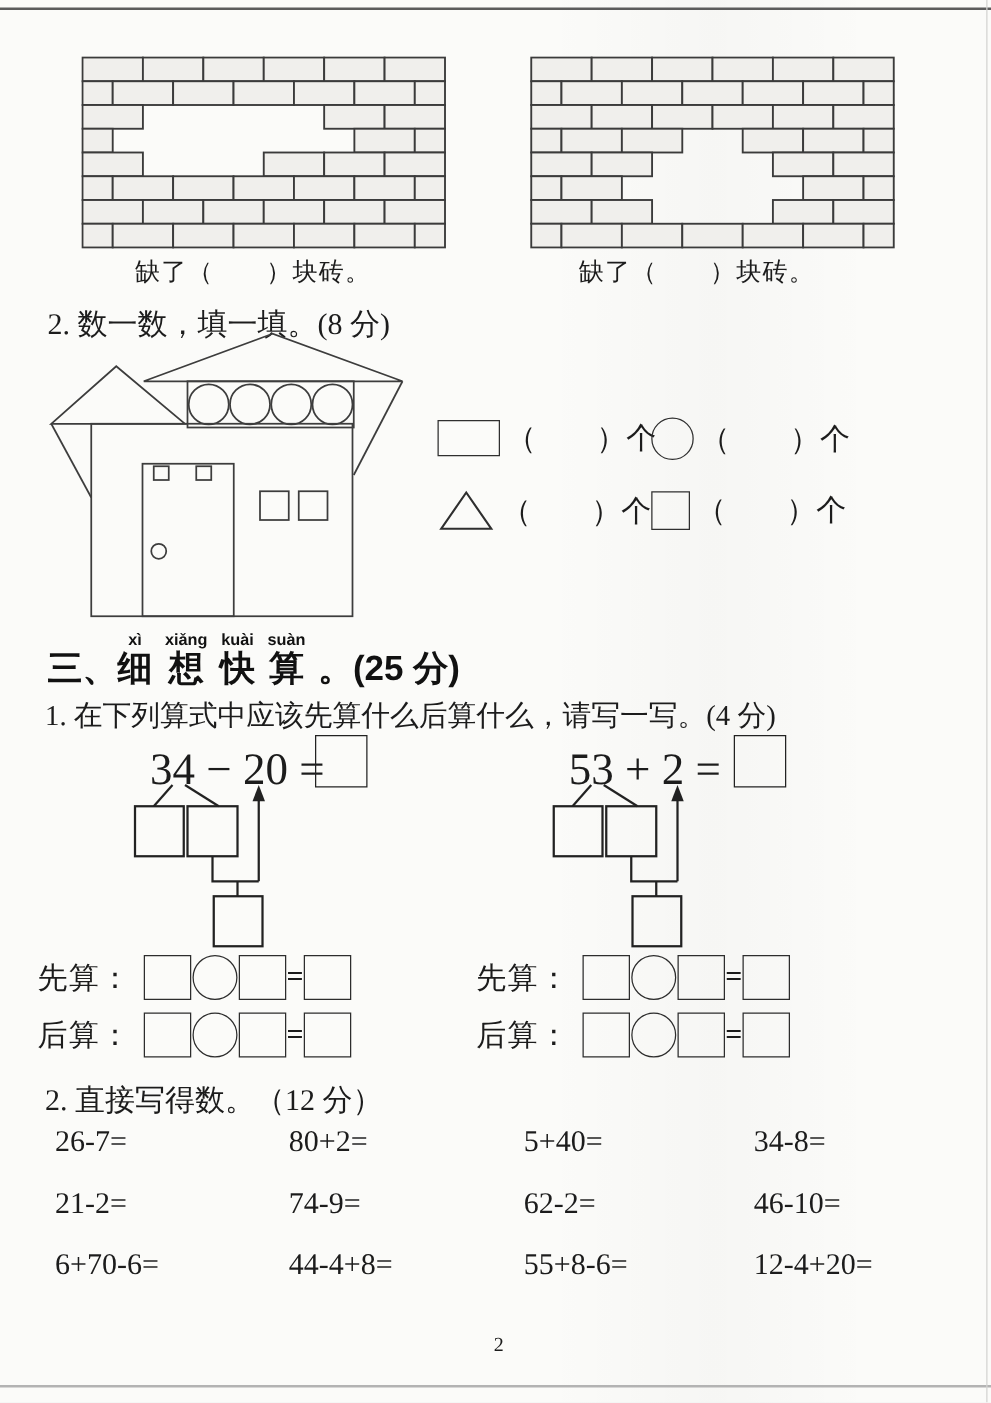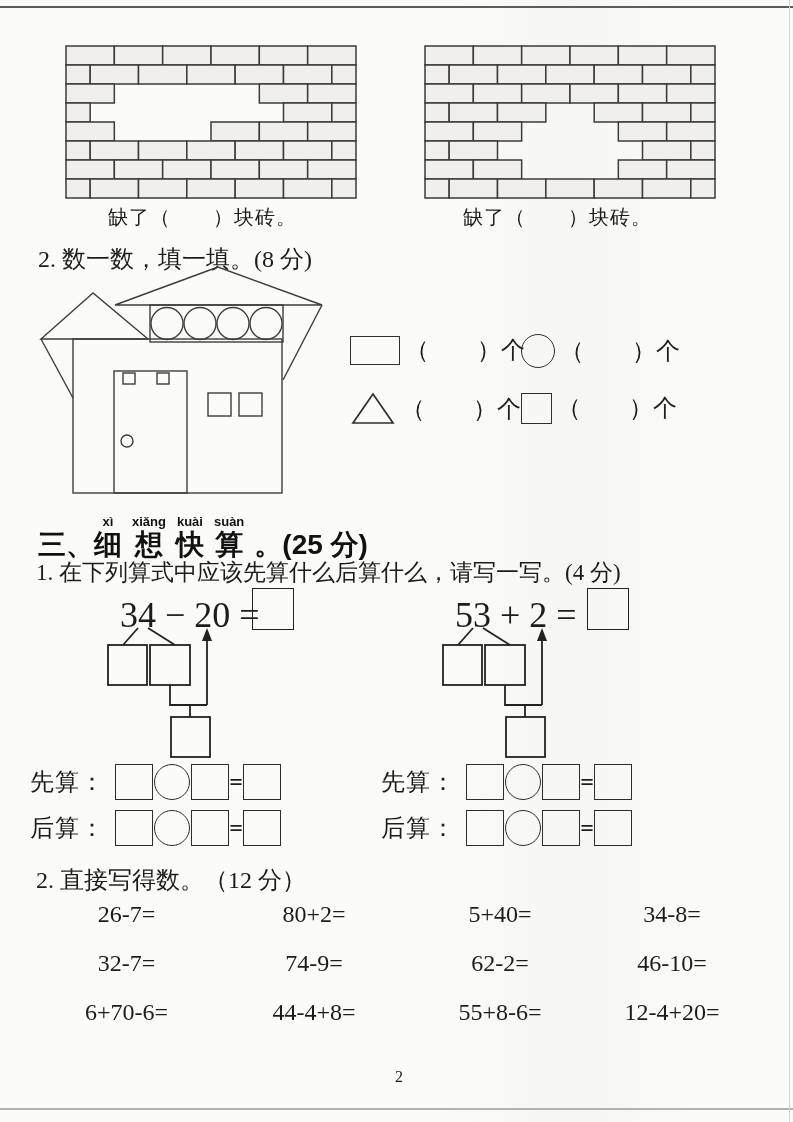--- a/index.html
+++ b/index.html
@@ -27,21 +27,21 @@
   .caption{font-size:20px;letter-spacing:1px;white-space:nowrap;}
   .qtitle{font-size:24px;white-space:nowrap;}
 
   
   .sec-head{display:flex;align-items:flex-end;
     font-family:"Liberation Sans","DejaVu Sans",sans-serif;font-weight:700;
     color:#111;}
   .sec-head .big{font-size:28px;line-height:1;}
   .word{display:flex;flex-direction:column;align-items:center;margin-right:10px;}
   .word .py{font-size:13px;font-weight:700;line-height:1;margin-bottom:3px;
-    font-family:"Liberation Sans","DejaVu Sans",sans-serif;margin-top:10px;}
+    font-family:"Liberation Sans","DejaVu Sans",sans-serif;}
   .word .ch{font-size:28px;line-height:1;}
 
   
   .count-item{display:flex;align-items:center;gap:5px;}
   .shape-rect{width:48px;height:27px;border:1.6px solid #2f2f2f;}
   .shape-circle{width:32px;height:32px;border:1.6px solid #2f2f2f;border-radius:50%;}
   .shape-square{width:29px;height:29px;border:1.6px solid #2f2f2f;}
   .count-label{font-size:24px;white-space:nowrap;}
 
   
@@ -296,26 +296,26 @@
     <span class="lbl cn">后算：</span>
     <div class="cbox"></div>
     <div class="ccircle"></div>
     <div class="cbox"></div>
     <span class="ceq">=</span>
     <div class="cbox"></div>
   </div>
 
   <div class="abs qtitle cn" style="left:36px;top:864px;">2. 直接写得数。（12 分）</div>
 
-  <div class="abs arith cn" style="left:33px;top:901px;text-align:center;">
+  <div class="abs arith cn" style="left:44px;top:901px;">
     <span>26-7=</span>
     <span>80+2=</span>
     <span>5+40=</span>
     <span>34-8=</span>
-    <span>32-7=</span>
+    <span>21-2=</span>
     <span>74-9=</span>
     <span>62-2=</span>
     <span>46-10=</span>
     <span>6+70-6=</span>
     <span>44-4+8=</span>
     <span>55+8-6=</span>
     <span>12-4+20=</span>
   </div>
 
 

